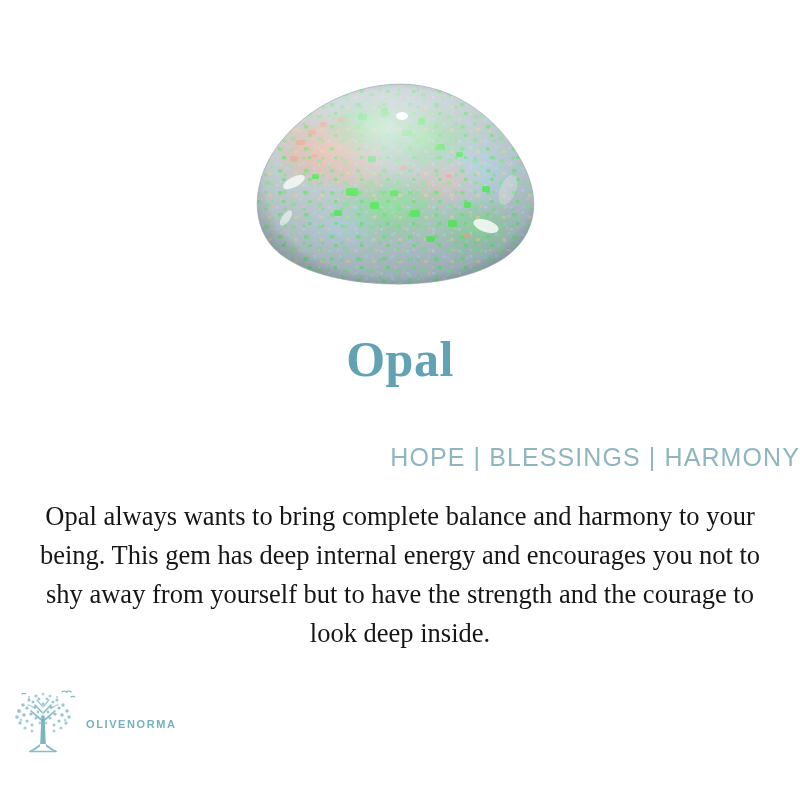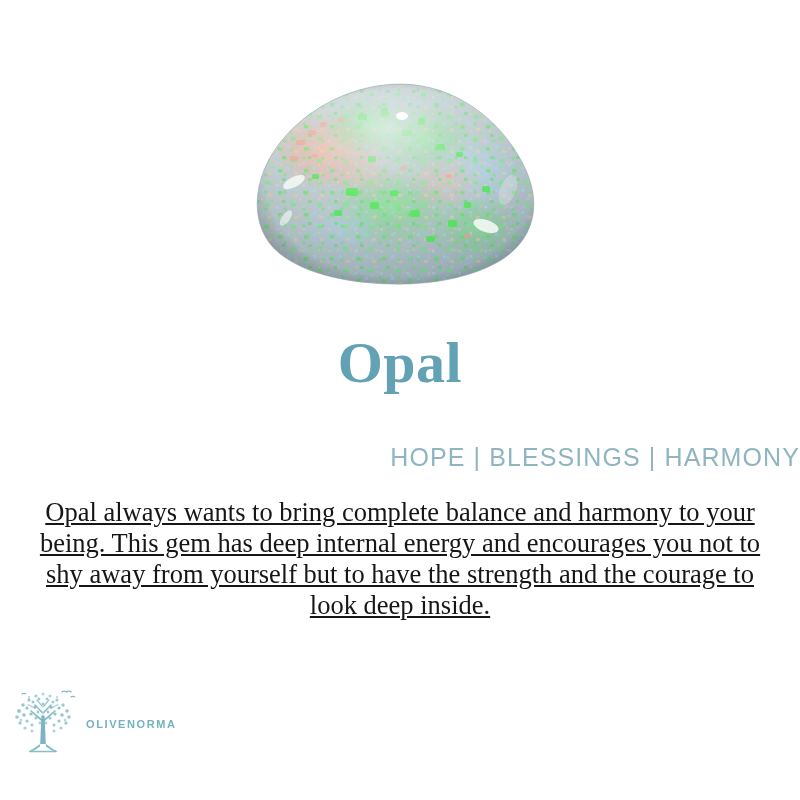--- a/index.html
+++ b/index.html
@@ -45,21 +45,21 @@
 
   
   .title {
     position: absolute;
     left: 0;
     top: 334px;
     width: 800px;
     text-align: center;
     font-family: "Liberation Serif", serif;
     font-weight: 700;
-    font-size: 58px;
+    font-size: 50px;
     line-height: 1.0;
     letter-spacing: 0.5px;
     color: #62a2b4;
   }
 
   
   .subtitle {
     position: absolute;
     left: 0;
     top: 443px;
@@ -75,23 +75,22 @@
 
   
   .body-copy {
     position: absolute;
     left: 22px;
     top: 497px;
     width: 756px;
     text-align: center;
     font-family: "Liberation Serif", serif;
     font-size: 26.5px;
-    line-height: 31px;
+    line-height: 39px;
     color: #161616;
-    text-decoration: underline;
   }
 
   
   .logo {
     position: absolute;
     left: 0;
     top: 686px;
     width: 800px;
     display: flex;
     flex-direction: row;

